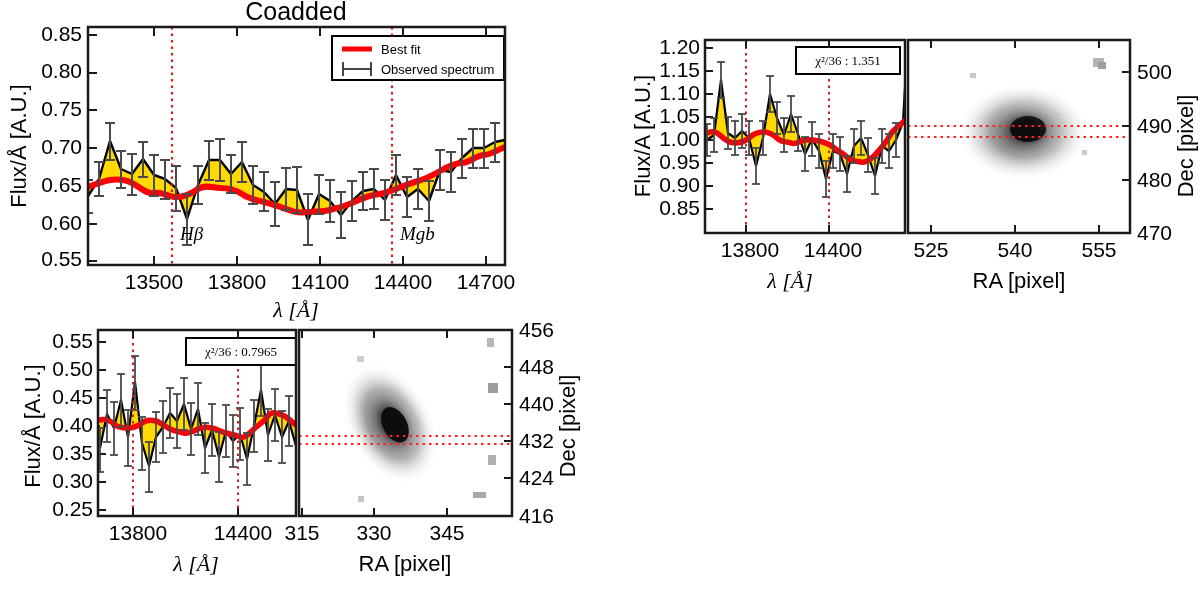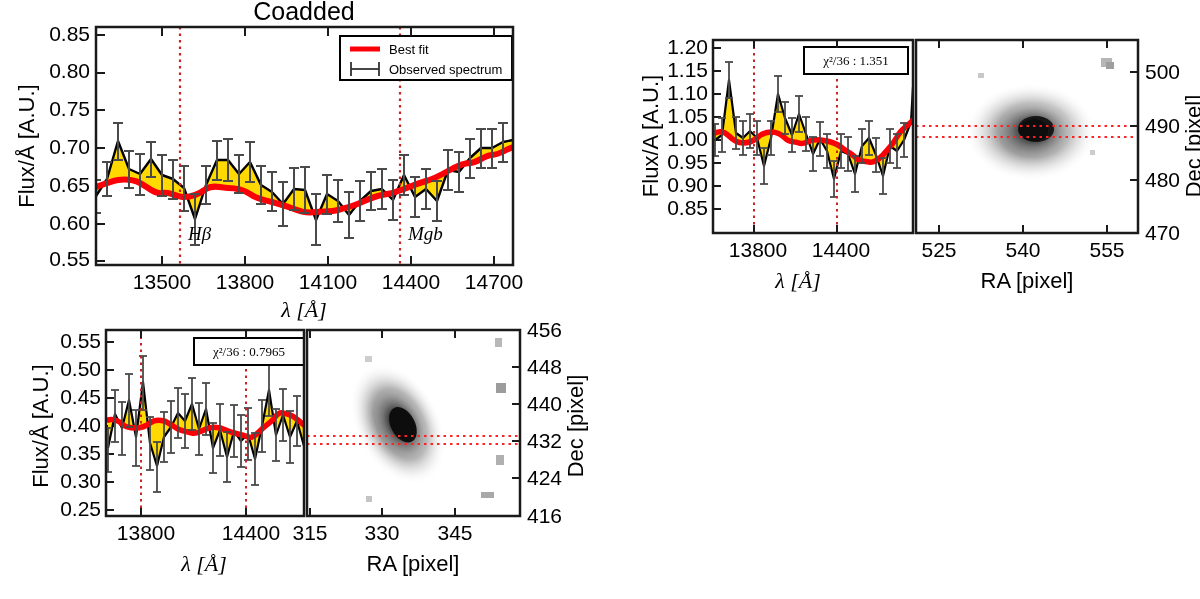--- a/index.html
+++ b/index.html
@@ -1,18 +1,18 @@
 <!DOCTYPE html>
 <html><head>
 <meta charset="utf-8">
 <style>
   html,body{margin:0;padding:0;background:#ffffff;}
   body{width:1200px;height:599px;position:relative;overflow:hidden;
        font-family:"Liberation Sans",sans-serif;color:#000;}
-  .fig{position:absolute;left:8px;top:0;width:1085px;height:599px;}
+  .fig{position:absolute;left:0;top:0;width:1085px;height:599px;}
   svg{display:block;}
   text{font-family:"Liberation Sans",sans-serif;fill:#000;}
   .tick{font-size:21px;}
   .axlabel{font-size:22px;}
   .title{font-size:25px;}
   .legtxt{font-size:13px;}
   .chitxt{font-size:13px;font-family:"Liberation Serif",serif;}
   .serifi{font-family:"Liberation Serif",serif;font-style:italic;}
   .lineid{font-family:"Liberation Serif",serif;font-style:italic;font-size:19px;}
 </style>

